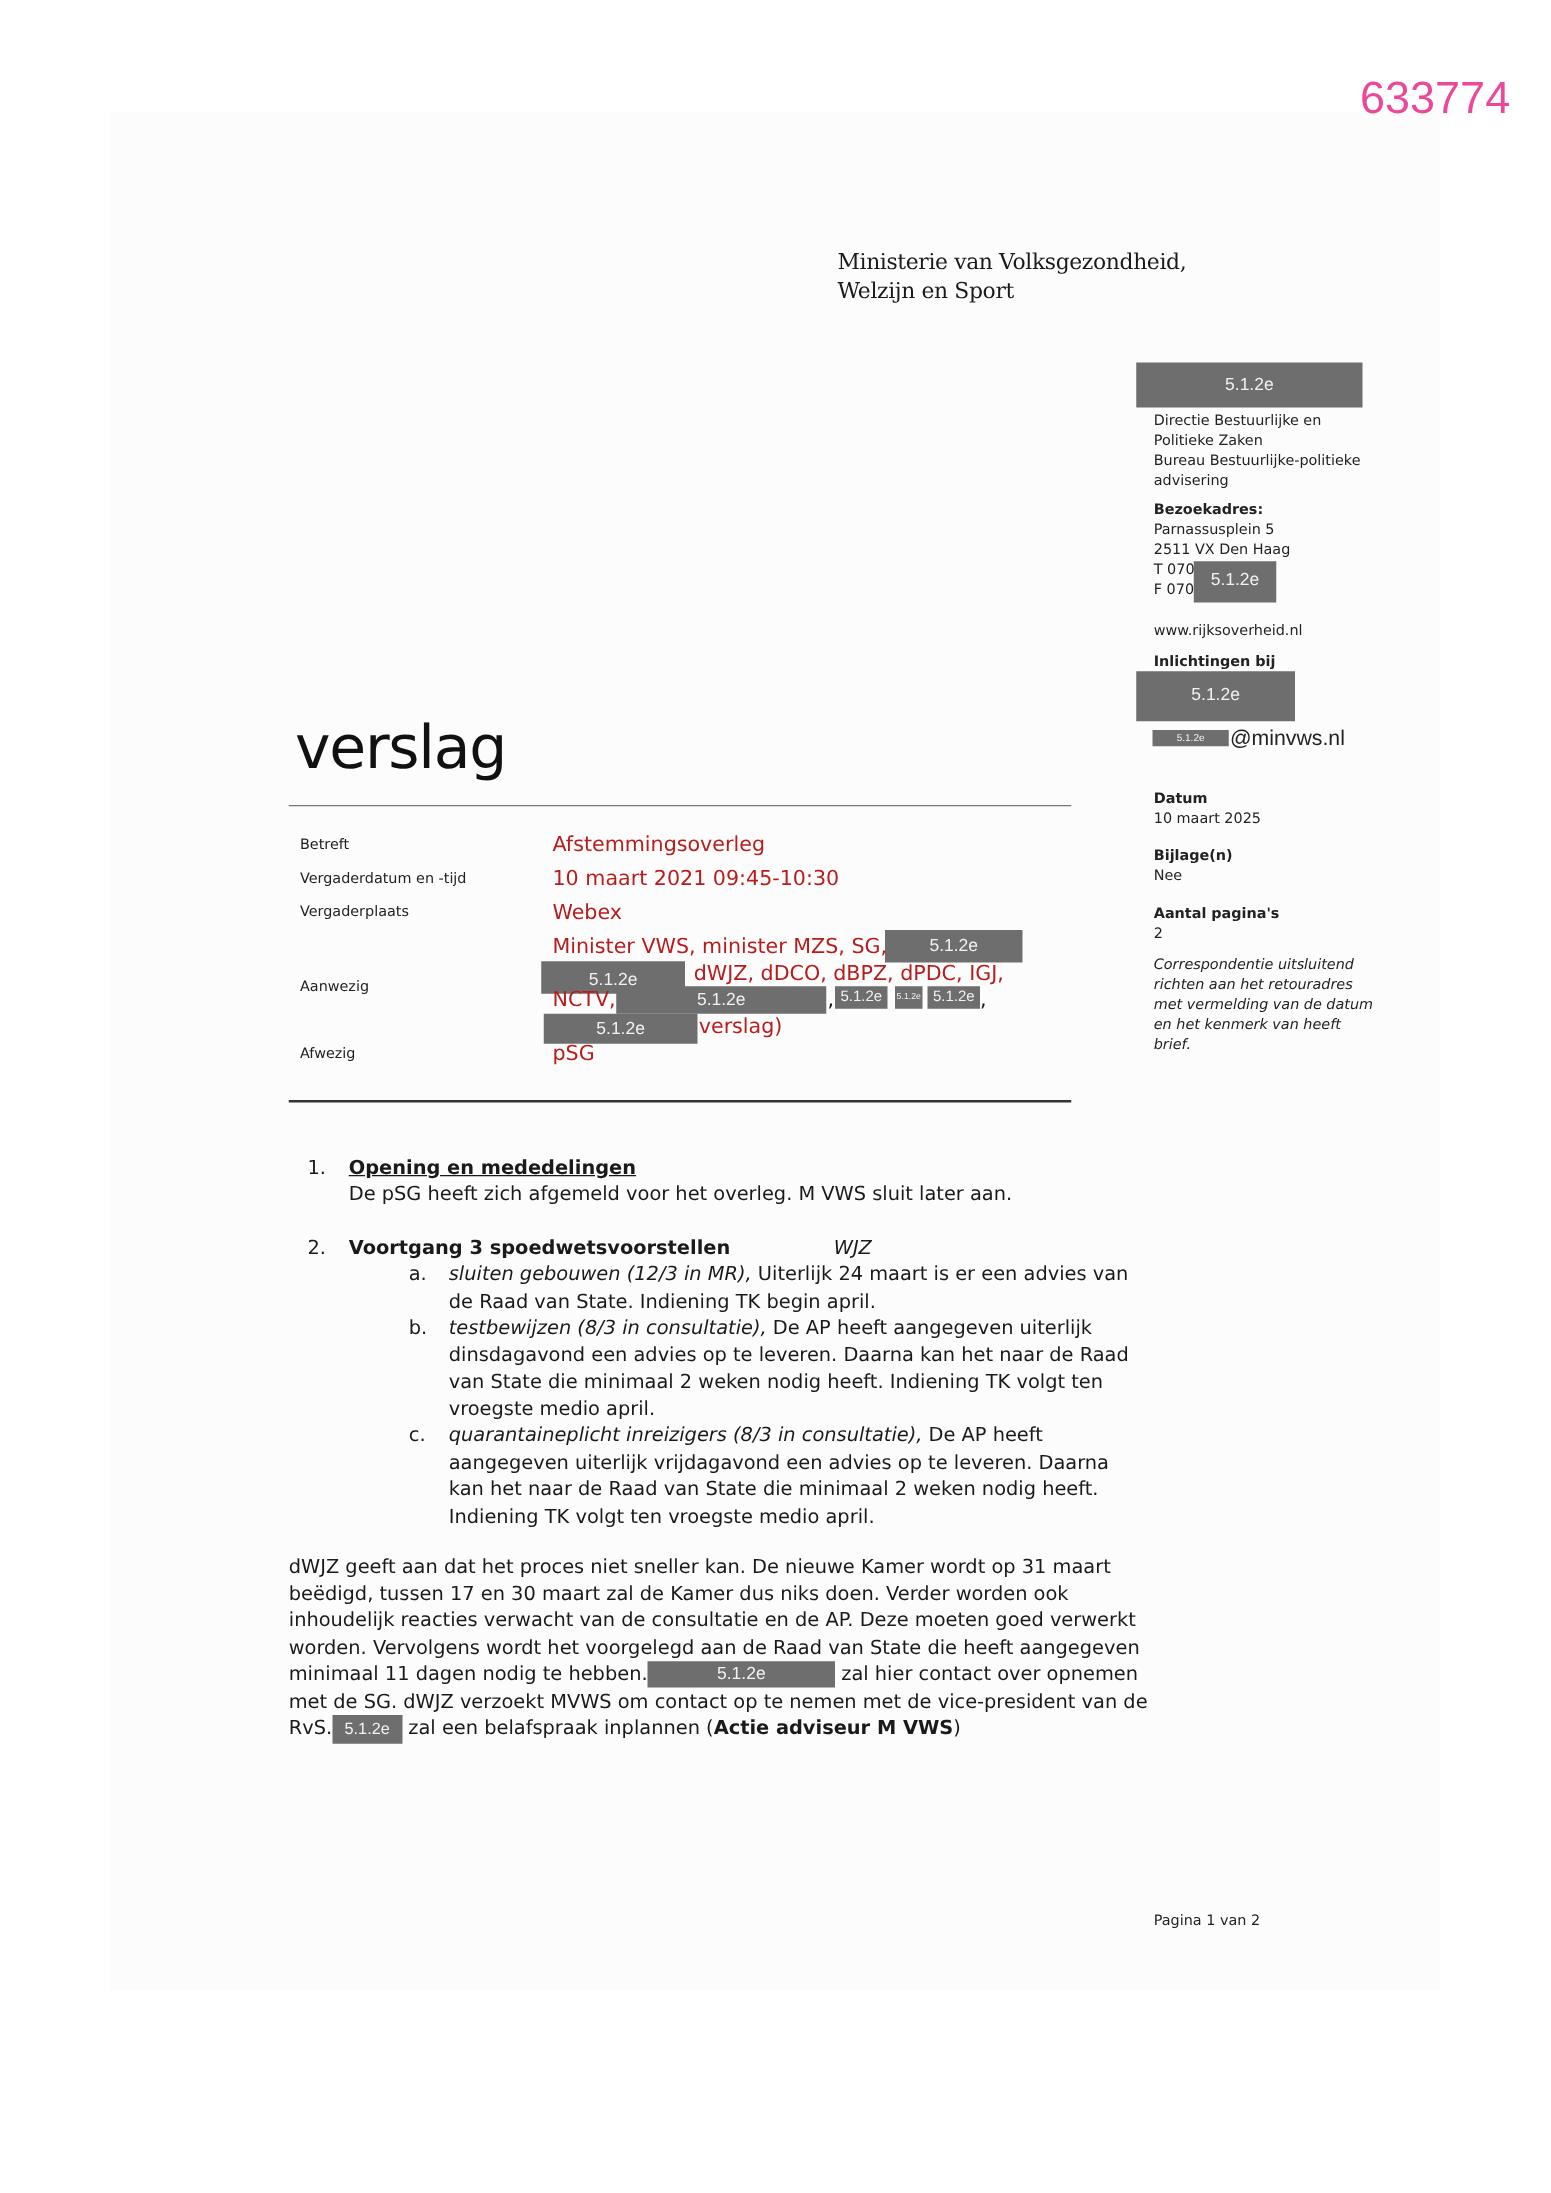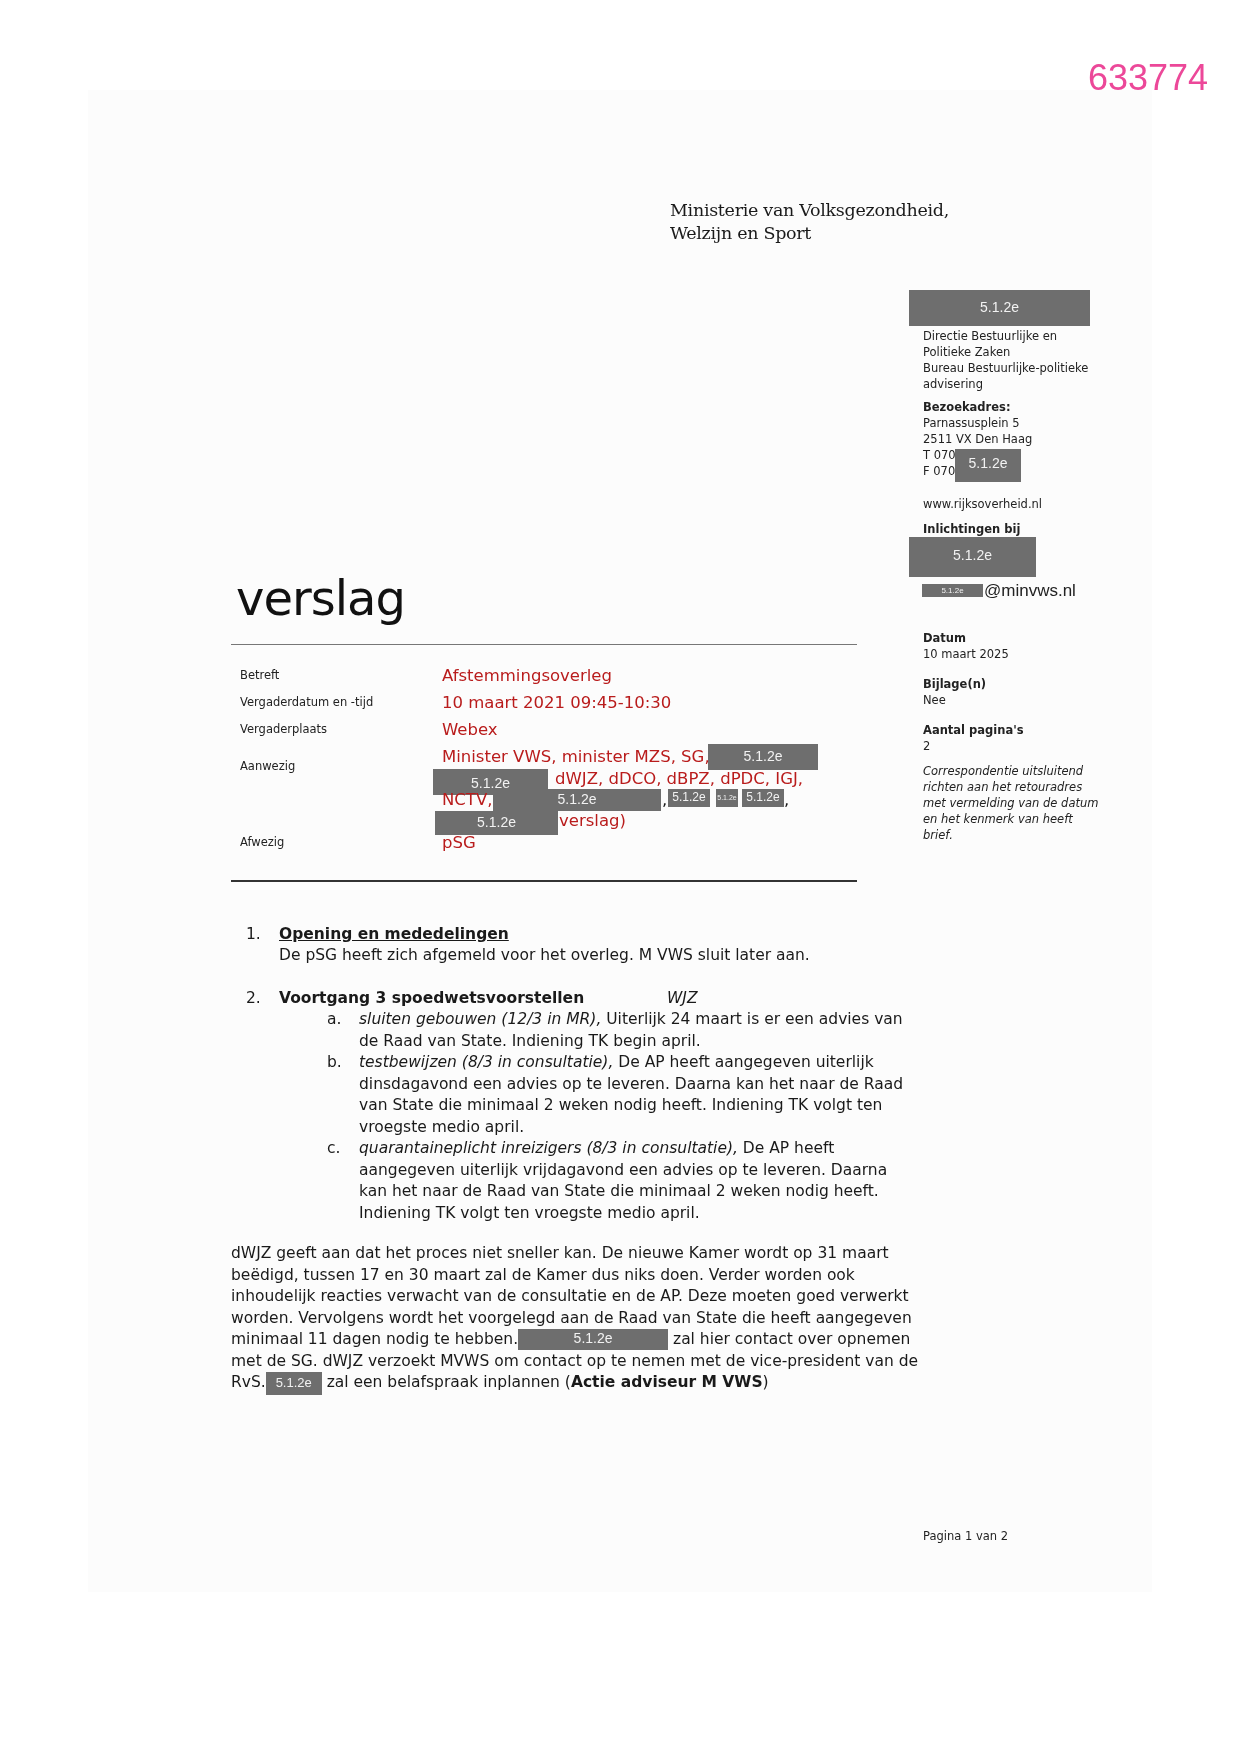--- a/index.html
+++ b/index.html
@@ -111,21 +111,21 @@
 
 <div class="meta-label" style="top:668px;">Betreft</div>
 <div class="meta-val" style="top:666px;">Afstemmingsoverleg</div>
 
 <div class="meta-label" style="top:695px;">Vergaderdatum en -tijd</div>
 <div class="meta-val" style="top:693px;">10 maart 2021 09:45-10:30</div>
 
 <div class="meta-label" style="top:722px;">Vergaderplaats</div>
 <div class="meta-val" style="top:720px;">Webex</div>
 
-<div class="meta-label" style="top:759px;">Aanwezig</div>
+<div class="meta-label" style="top:782px;">Aanwezig</div>
 <div class="meta-val" style="top:747px;">Minister VWS, minister MZS, SG,</div>
 <span class="redact abs" style="left:708px;top:744px;width:110px;height:26px;line-height:24px;font-size:14px;">5.1.2e</span>
 
 <span class="redact abs" style="left:433px;top:769px;width:115px;height:26px;line-height:28px;font-size:14px;">5.1.2e</span>
 <div class="meta-val" style="left:555px;top:769px;">dWJZ, dDCO, dBPZ, dPDC, IGJ,</div>
 
 <div class="meta-val" style="top:790px;">NCTV,</div>
 <span class="redact abs" style="left:493px;top:789px;width:168px;height:22px;line-height:20px;font-size:14px;">5.1.2e</span>
 <span class="abs" style="left:662px;top:790px;font-size:16.5px;">,</span>
 <span class="redact abs" style="left:668px;top:789px;width:42px;height:18px;line-height:17px;font-size:12px;">5.1.2e</span>

